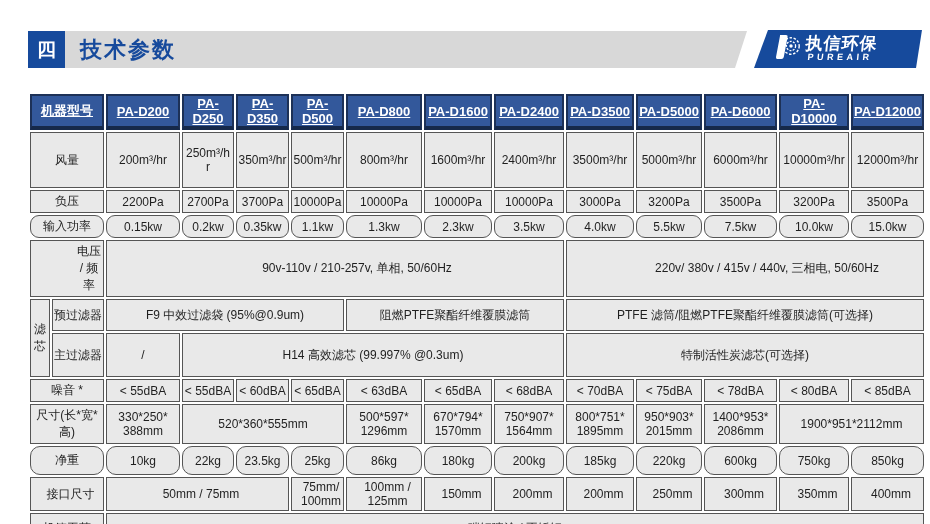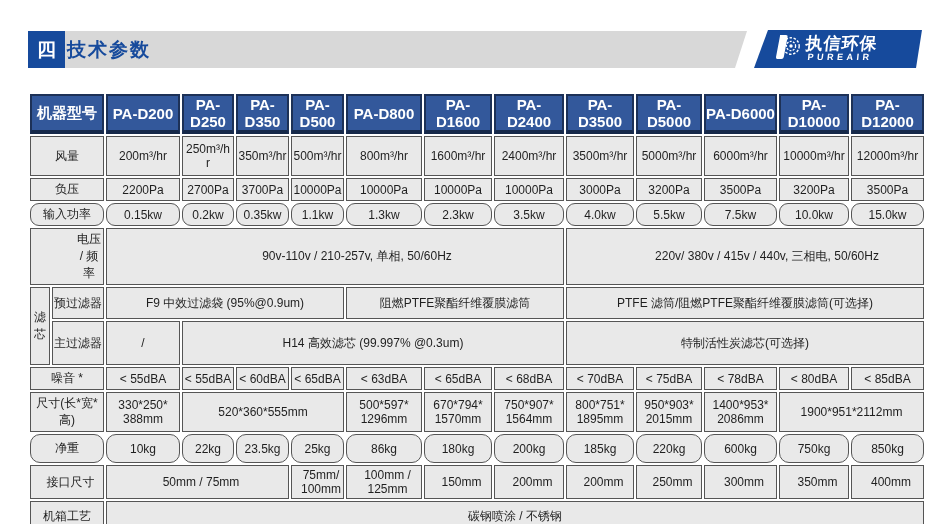--- a/index.html
+++ b/index.html
@@ -12,47 +12,47 @@
   .page{position:relative;width:930px;height:524px;background:#fff;}
 
   
   .section-badge{position:absolute;left:28px;top:31px;width:37px;height:37px;
     background:var(--deep-blue);color:#fff;font-size:19px;font-weight:bold;
     display:flex;align-items:center;justify-content:center;}
   .title-band{position:absolute;left:65px;top:31px;width:682px;height:37px;
     background:var(--band-gray);
     clip-path:polygon(0 0,100% 0,calc(100% - 12px) 100%,0 100%);
     display:flex;align-items:center;}
-  .title-band .title{color:var(--deep-blue);font-size:19px;font-weight:bold;
-    letter-spacing:2px;padding-left:2px;}
+  .title-band .title{color:var(--deep-blue);font-size:22px;font-weight:bold;
+    letter-spacing:2px;padding-left:15px;}
   .logo-badge{position:absolute;left:754px;top:30px;width:168px;height:38px;
     background:var(--deep-blue);
     clip-path:polygon(14px 0,100% 0,calc(100% - 6px) 100%,0 100%);
     display:flex;align-items:center;color:#fff;}
   .logo-icon{margin-left:20px;flex:0 0 auto;}
   .logo-text{display:flex;flex-direction:column;align-items:center;margin-left:5px;
     transform:skewX(-6deg);}
   .logo-cn{font-size:17px;font-weight:bold;letter-spacing:1px;line-height:17px;}
   .logo-en{font-size:9px;font-weight:bold;letter-spacing:3.5px;line-height:11px;}
 
   
   table.spec{position:absolute;left:28px;top:92px;width:892px;
     border-collapse:separate;border-spacing:2px;table-layout:fixed;
     background:#fff;}
-  table.spec th{background:var(--header-blue);color:#fff;font-size:15px;
+  table.spec th{background:var(--header-blue);color:#fff;font-size:13px;
     font-weight:bold;border:2px solid #1d3157;border-bottom:4px solid #16294a;
-    height:36px;text-align:center;overflow:hidden;}
+    height:36px;text-align:center;overflow:hidden;text-decoration:underline;}
   table.spec td{background:var(--cell-gray);border:1px solid var(--border-gray);
     font-size:12px;text-align:center;vertical-align:middle;padding:2px 1px;
     word-wrap:break-word;}
   td.row-label{font-size:12px;}
   td.group-label{padding:0;}
   td.align-left{text-align:left;padding-left:8px;}
   td.footnote{text-align:left;padding-left:6px;font-size:11.5px;height:20px;}
-  tbody tr:nth-child(1) td{height:40px;text-align:center;}
+  tbody tr:nth-child(1) td{height:56px;text-align:center;}
   tbody tr:nth-child(2) td{height:21px;}
   tbody tr:nth-child(3) td{height:21px;border-radius:9px;}
   tbody tr:nth-child(4) td{height:34px;padding-left:45px;}
   tbody tr:nth-child(5) td{height:32px;}
   tbody tr:nth-child(6) td{height:44px;}
   tbody tr:nth-child(7) td{height:20px;}
   tbody tr:nth-child(8) td{height:38px;}
   tbody tr:nth-child(9) td{height:29px;border-radius:10px;}
   tbody tr:nth-child(10) td{height:32px;padding-left:8px;}
   tbody tr:nth-child(11) td{height:30px;}

